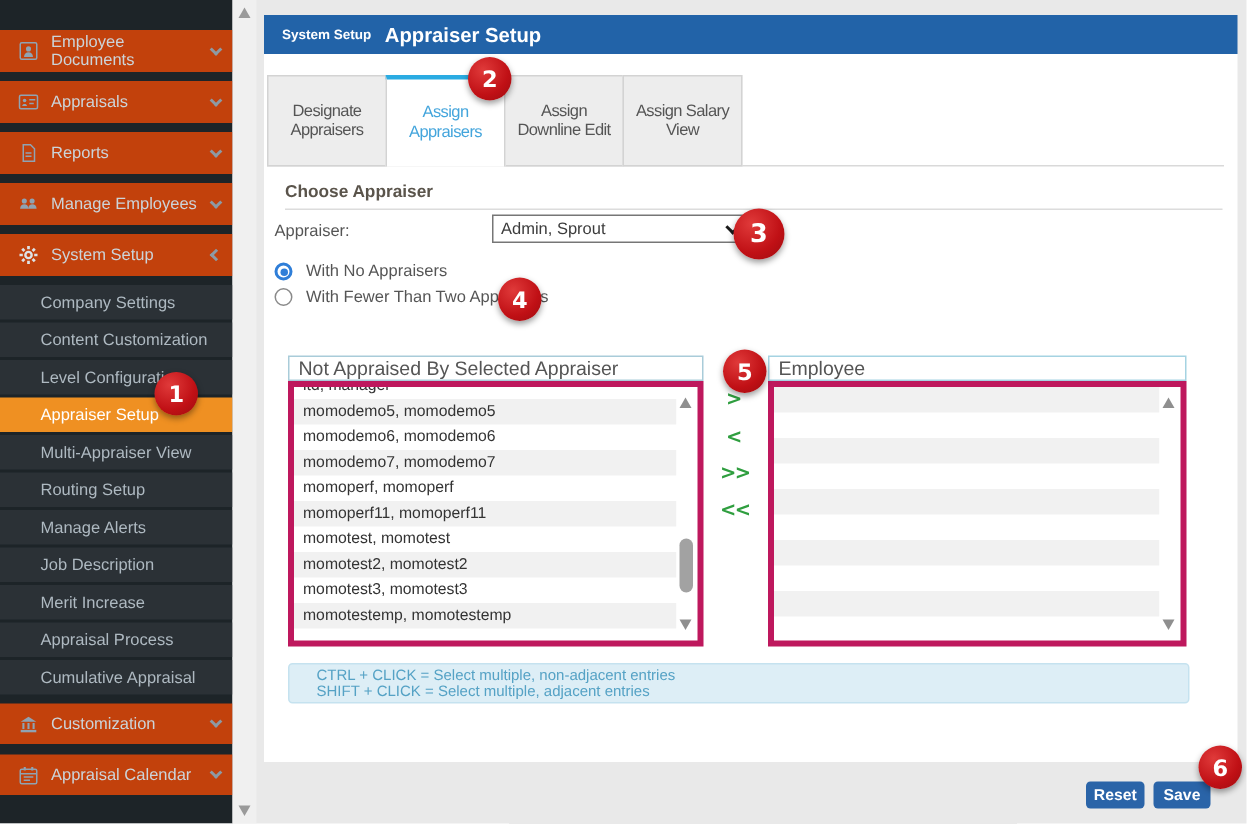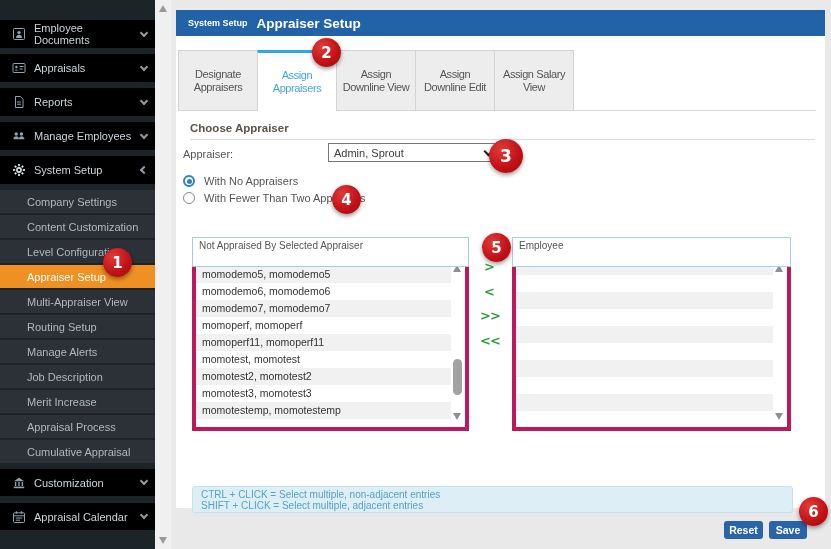--- a/index.html
+++ b/index.html
@@ -2,21 +2,21 @@
 <html><head>
 <meta charset="utf-8">
 <style>
   * { margin:0; padding:0; box-sizing:border-box; }
   html,body { width:831px; height:549px; overflow:hidden; }
   body { font-family:"Liberation Sans", sans-serif; background:#e9e9e9; position:relative; }
   .app { position:absolute; left:0; top:0; width:831px; height:549px; }
 
   
   .sidebar { position:absolute; left:0; top:0; width:155px; height:549px; background:#1d2428; z-index:2; }
-  .side-item { height:28px; margin:0 0 6px 0; background:#000000; display:flex; align-items:center;
+  .side-item { height:28px; margin:0 0 6px 0; background:#c2410c; display:flex; align-items:center;
                padding:0 8px 0 12px; color:#ccd4d9; font-size:11px; cursor:pointer; }
   .side-item:first-child { margin-top:20px; }
   .icon { width:14px; height:14px; margin-right:8px; color:#8fa3b3; flex:0 0 auto; }
   .icon svg { display:block; width:100%; height:100%; }
   .icon.gear { color:#dde3e7; }
   .chev { width:6px; height:6px; border-right:2px solid #8d9aa4; border-bottom:2px solid #8d9aa4;
           transform:rotate(45deg); margin-left:auto; margin-top:-3px; }
   .chev.left { transform:rotate(135deg); margin-top:0; }
   .submenu { margin-bottom:6px; }
   .sub-item { height:23px; margin-bottom:2px; background:#2b3136; display:flex; align-items:center;
@@ -60,22 +60,22 @@
 
   .radio-row { position:absolute; left:7px; height:14px; display:flex; align-items:center; cursor:pointer; }
   .radio-row.r1 { top:138px; } .radio-row.r2 { top:155px; }
   .radio { width:12px; height:12px; border-radius:50%; border:1px solid #8a8a8a; background:#fff;
            display:flex; align-items:center; justify-content:center; }
   .radio.checked { border:2px solid #2f7ed8; }
   .radio.checked .dot { width:5px; height:5px; border-radius:50%; background:#2f7ed8; }
   .radio-label { margin-left:9px; font-size:11px; color:#555; }
 
   
-  .list-header { position:absolute; top:201px; height:30px; background:#fff; border:1px solid #a9ccd9;
-                 font-size:10px; color:#555; line-height:15px; padding-left:6px; z-index:3; }
+  .list-header { position:absolute; top:201px; height:17px; background:#fff; border:1px solid #a9ccd9;
+                 font-size:13px; color:#555; line-height:15px; padding-left:6px; z-index:3; }
   .lh-left { left:16px; width:277px; }
   .lh-right { left:336px; width:279px; border-color:#a5d3e2; }
   .listbox { position:absolute; top:218px; height:177px; border:4px solid #be185d; background:#fff; overflow:hidden; }
   .lb-left { left:16px; width:277px; }
   .lb-right { left:336px; width:279px; }
   .lrow { height:17px; line-height:17px; font-size:10.5px; color:#333; padding-left:6px;
           width:calc(100% - 14px); white-space:nowrap; overflow:hidden; cursor:default; }
   .lrow.alt { background:#f1f1f1; }
   .lrow.clip { height:8px; overflow:hidden; }
   .lrow.clip span { display:block; margin-top:-9px; }
@@ -86,22 +86,22 @@
   .vscroll .tri-down { left:2px; bottom:6px; border-top-color:#8f8f8f; }
   .vthumb { position:absolute; left:2px; top:100px; width:9px; height:36px; background:#a2a2a2; border-radius:5px; }
 
   .xfer { position:absolute; left:304px; width:18px; text-align:center; color:#2f9e3f;
           font-weight:bold; font-size:13px; letter-spacing:-1px; cursor:pointer;
           font-family:"DejaVu Sans", sans-serif; }
   .x1 { top:223px; } .x2 { top:248px; } .x3 { top:272px; } .x4 { top:297px; }
 
   
   .hint { position:absolute; left:16px; top:406px; width:601px; height:27px; background:#ddeef6;
-          border:1px solid #c5e2ef; border-radius:3px; padding:2px 8px; font-size:10px;
-          line-height:11px; color:#55a2c5;margin-top:44px; }
+          border:1px solid #c5e2ef; border-radius:3px; padding:2px 18px; font-size:10px;
+          line-height:11px; color:#55a2c5; }
 
   
   .btn { position:absolute; top:521px; height:18px; background:#2a64a8; color:#fff; border:none;
          border-radius:3px; font-size:10.5px; font-weight:bold; font-family:"Liberation Sans",sans-serif;
          text-align:center; line-height:18px; cursor:pointer; z-index:3; }
   .btn-reset { left:724px; width:39px; }
   .btn-save  { left:769px; width:38px; }
 
   
   .badge { position:absolute; width:29px; height:29px; border-radius:50%;
@@ -264,23 +264,20 @@
   </div>
 
   <div class="card">
     <div class="tabs-underline"></div>
     <div class="tabs">
       <div class="tab">
           <span>Designate Appraisers</span>
         </div>
       <div class="tab active">
           <span>Assign Appraisers</span>
-        </div>
-      <div class="tab">
-          <span>Assign Downline View</span>
         </div>
       <div class="tab">
           <span>Assign Downline Edit</span>
         </div>
       <div class="tab">
           <span>Assign Salary View</span>
         </div>
     </div>
 
     <div class="section-title">Choose Appraiser</div>

